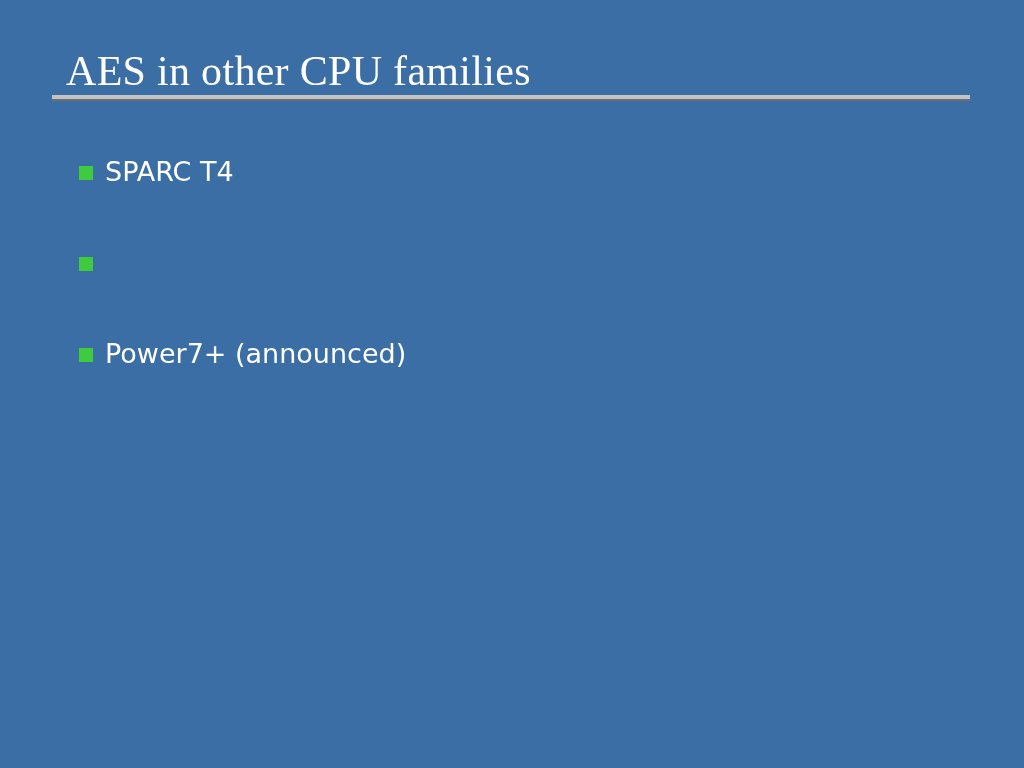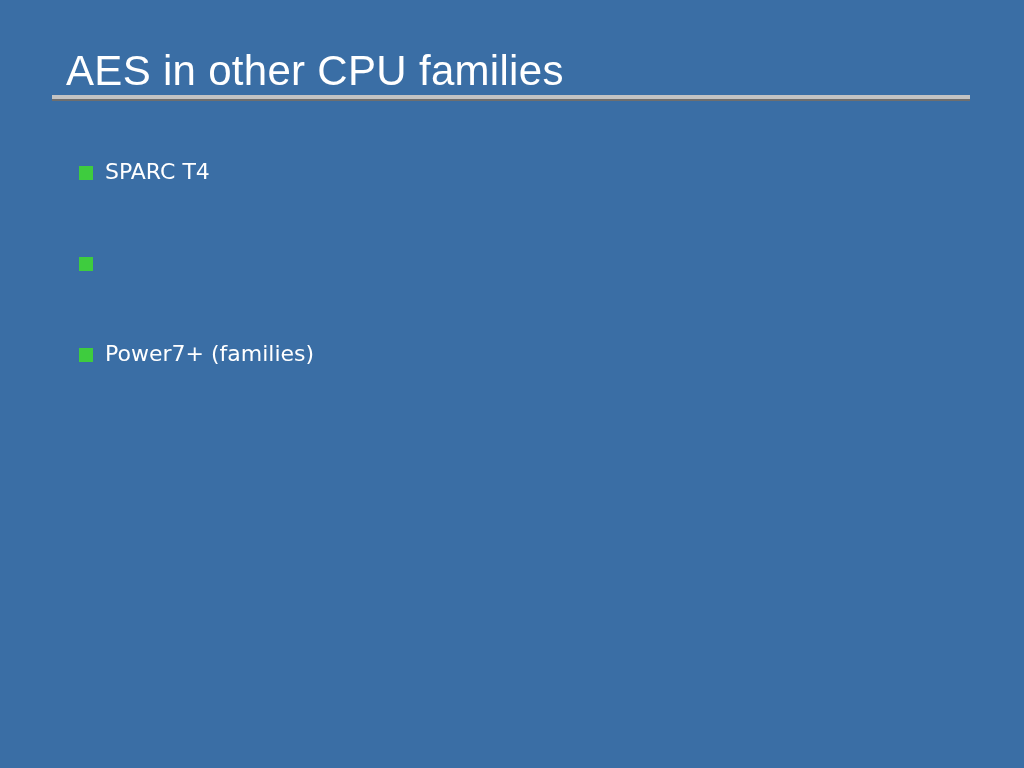--- a/index.html
+++ b/index.html
@@ -30,21 +30,21 @@
     width: 1024px;
     height: 110px;
   }
 
   #slide-title {
     position: absolute;
     left: 66px;
     top: 47px;
     margin: 0;
     color: #ffffff;
-    font-family: Liberation Sans, sans-serif;
+    font-family: Liberation Serif, serif;
     font-size: 42px;
     font-weight: normal;
     line-height: 48px;
     letter-spacing: 0.3px;
     white-space: nowrap;
   }
 
   
   #title-rule {
     position: absolute;
@@ -97,21 +97,21 @@
     background: #3ecc3e;
     display: block;
   }
 
   .bullet-text {
     position: absolute;
     left: 105px;
     top: 3px;
     color: #ffffff;
     font-family: "DejaVu Sans", sans-serif;
-    font-size: 22px;
+    font-size: 27px;
     line-height: 42px;
     font-weight: normal;
     white-space: nowrap;
   }
 </style>
 </head>
 <body>
 
 <div id="slide">
 
@@ -129,18 +129,18 @@
       <span class="bullet-marker"></span>
       <span class="bullet-text">SPARC T4</span>
     </li>
 
     <li class="bullet-row">
       <span class="bullet-marker"></span>
     </li>
 
     <li class="bullet-row">
       <span class="bullet-marker"></span>
-      <span class="bullet-text">Power7+ (families)</span>
+      <span class="bullet-text">Power7+ (announced)</span>
     </li>
 
   </ul>
 
 </div>
 
 </body></html>

